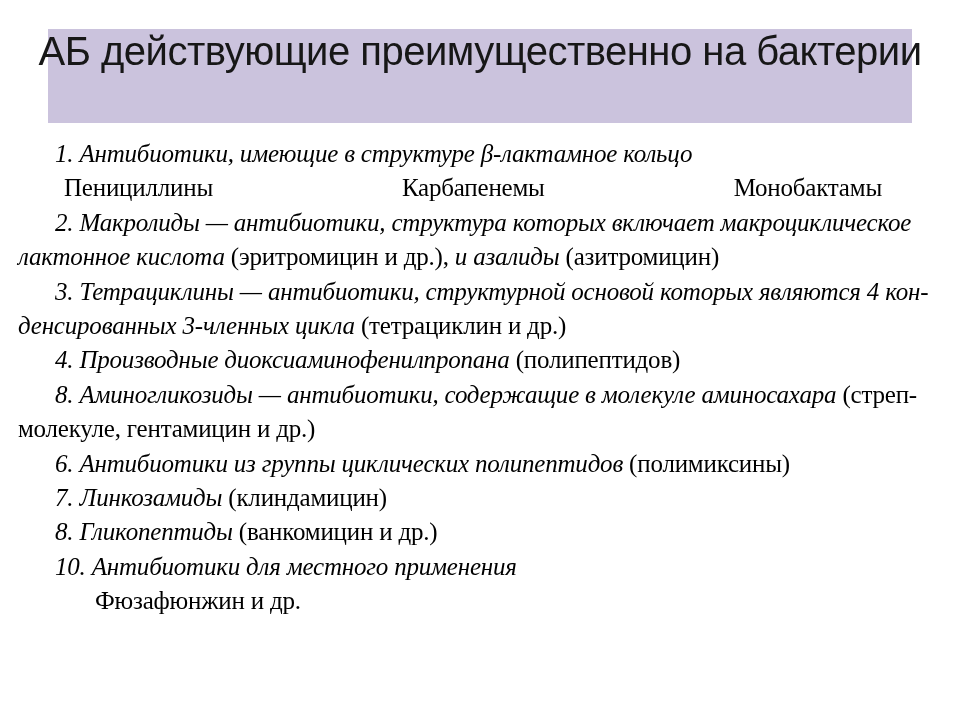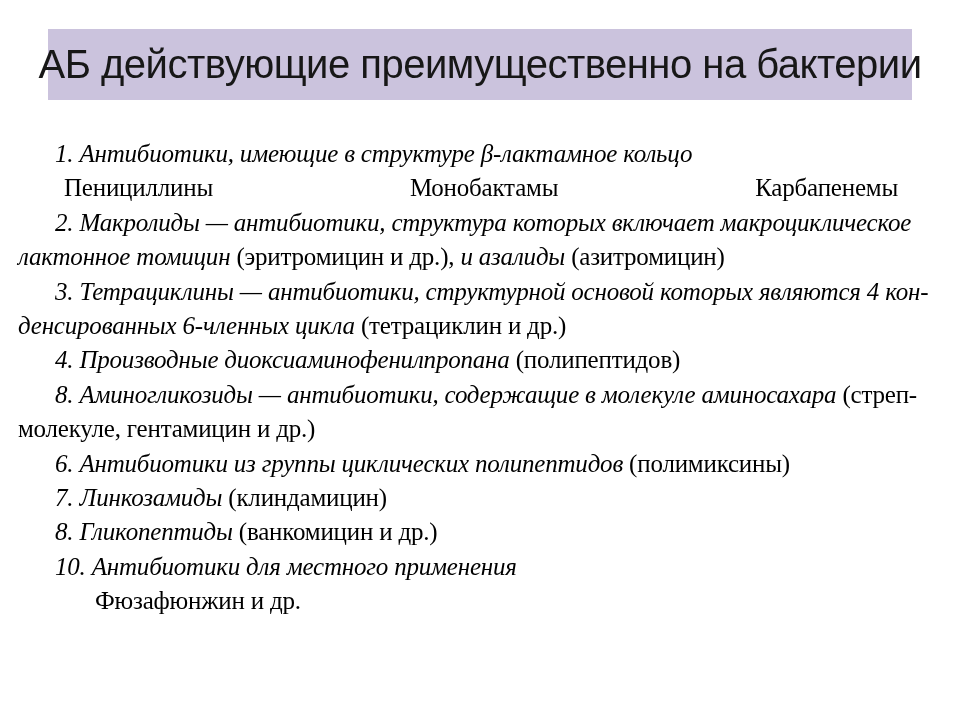--- a/index.html
+++ b/index.html
@@ -6,24 +6,24 @@
   body {
     width: 960px; height: 720px;
     background: #ffffff;
     position: relative;
     overflow: hidden;
     font-family: "Liberation Serif", serif;
   }
   .banner {
     position: absolute;
     left: 48px; top: 29px;
-    width: 864px; height: 71px;
+    width: 864px; height: 94px;
     background: #cbc3dd;
     display: flex;
-    align-items: center;
+    align-items: flex-start;
     justify-content: center;
   }
   .banner-title {
     font-family: "Liberation Sans", sans-serif;
     font-size: 40px;
     color: #171717;
     letter-spacing: -0.5px;
     white-space: nowrap;
   }
   .content {
@@ -40,43 +40,43 @@
     letter-spacing: -0.2px;
   }
   .line .seg-i { font-style: italic; margin-top: 40px; }
   .line .seg-r { font-style: normal; }
   .ind1 { padding-left: 37px; }
   .ind2 { padding-left: 77px; }
   .spread {
     display: flex;
     justify-content: space-between;
     padding-left: 46px;
-    margin-right: 44px;
+    margin-right: 60px;
     font-style: normal;
     gap: 20px;
   }
 </style>
 </head>
 <body>
 
 <div class="banner" style="background: rgb(203, 195, 221);">
   <div class="banner-title" style="color: rgb(23, 23, 23);">АБ действующие преимущественно на бактерии</div>
 </div>
 
 <div class="content">
     <div class="line ind1"><span class="seg-i">1. Антибиотики, имеющие в структуре β-лактамное кольцо</span></div>
     <div class="line spread">
       <span>Пенициллины</span>
+      <span>Карбапенемы</span>
       <span>Монобактамы</span>
-      <span>Карбапенемы</span>
     </div>
     <div class="line ind1"><span class="seg-i">2. Макролиды — антибиотики, структура которых включает макроциклическое</span></div>
-    <div class="line"><span class="seg-i">лактонное томицин </span><span class="seg-r">(эритромицин и др.), </span><span class="seg-i">и азалиды </span><span class="seg-r">(азитромицин)</span></div>
+    <div class="line"><span class="seg-i">лактонное кислота </span><span class="seg-r">(эритромицин и др.), </span><span class="seg-i">и азалиды </span><span class="seg-r">(азитромицин)</span></div>
     <div class="line ind1"><span class="seg-i">3. Тетрациклины — антибиотики, структурной основой которых являются 4 кон-</span></div>
-    <div class="line"><span class="seg-i">денсированных 6-членных цикла </span><span class="seg-r">(тетрациклин и др.)</span></div>
+    <div class="line"><span class="seg-i">денсированных 3-членных цикла </span><span class="seg-r">(тетрациклин и др.)</span></div>
     <div class="line ind1"><span class="seg-i">4. Производные диоксиаминофенилпропана </span><span class="seg-r">(полипептидов)</span></div>
     <div class="line ind1"><span class="seg-i">8. Аминогликозиды — антибиотики, содержащие в молекуле аминосахара </span><span class="seg-r">(стреп-</span></div>
     <div class="line"><span class="seg-r">молекуле, гентамицин и др.)</span></div>
     <div class="line ind1"><span class="seg-i">6. Антибиотики из группы циклических полипептидов </span><span class="seg-r">(полимиксины)</span></div>
     <div class="line ind1"><span class="seg-i">7. Линкозамиды </span><span class="seg-r">(клиндамицин)</span></div>
     <div class="line ind1"><span class="seg-i">8. Гликопептиды </span><span class="seg-r">(ванкомицин и др.)</span></div>
     <div class="line ind1"><span class="seg-i">10. Антибиотики для местного применения</span></div>
     <div class="line ind2"><span class="seg-r">Фюзафюнжин и др.</span></div>
   </div>
 

